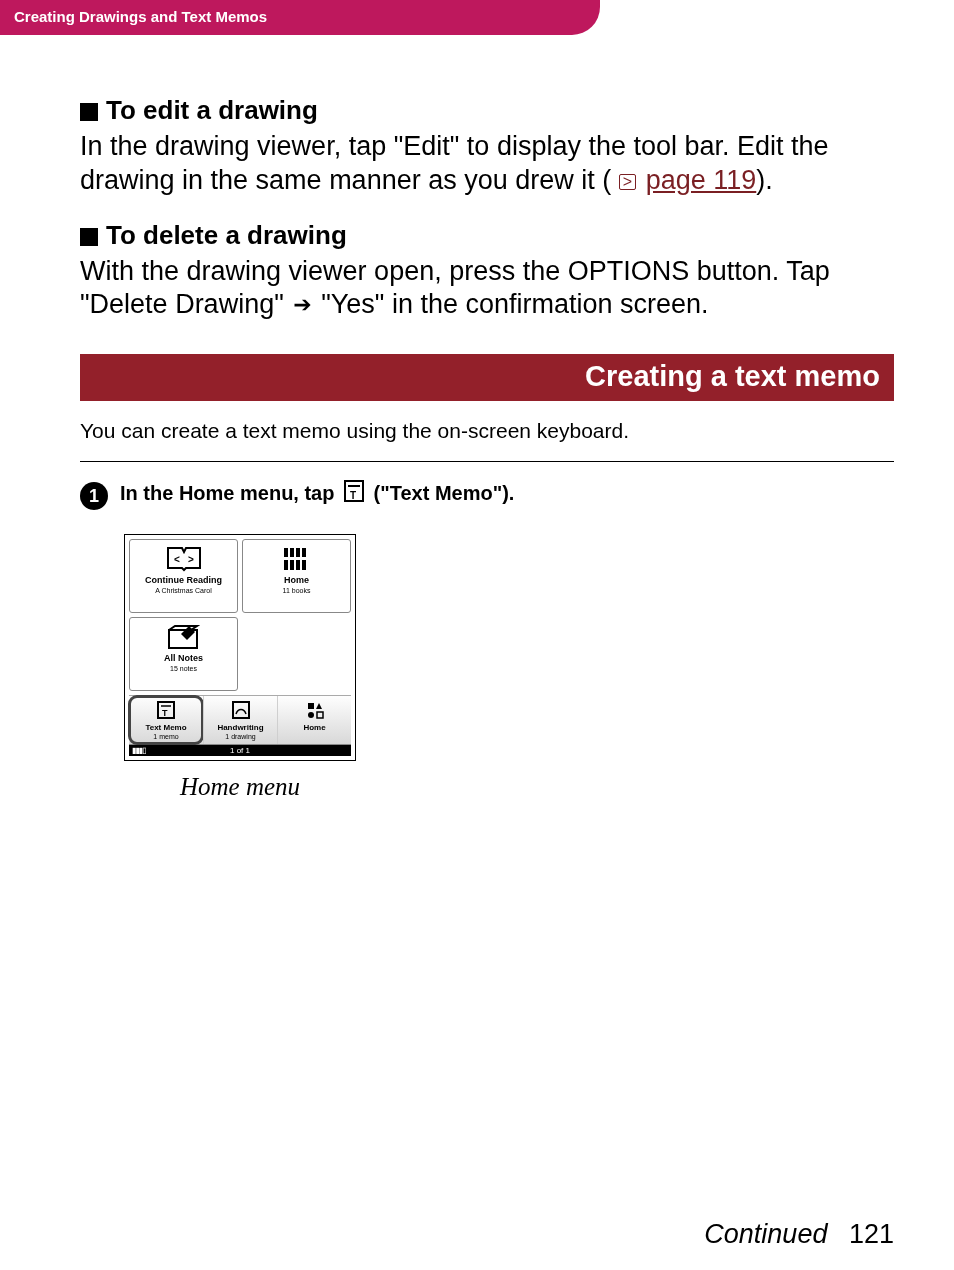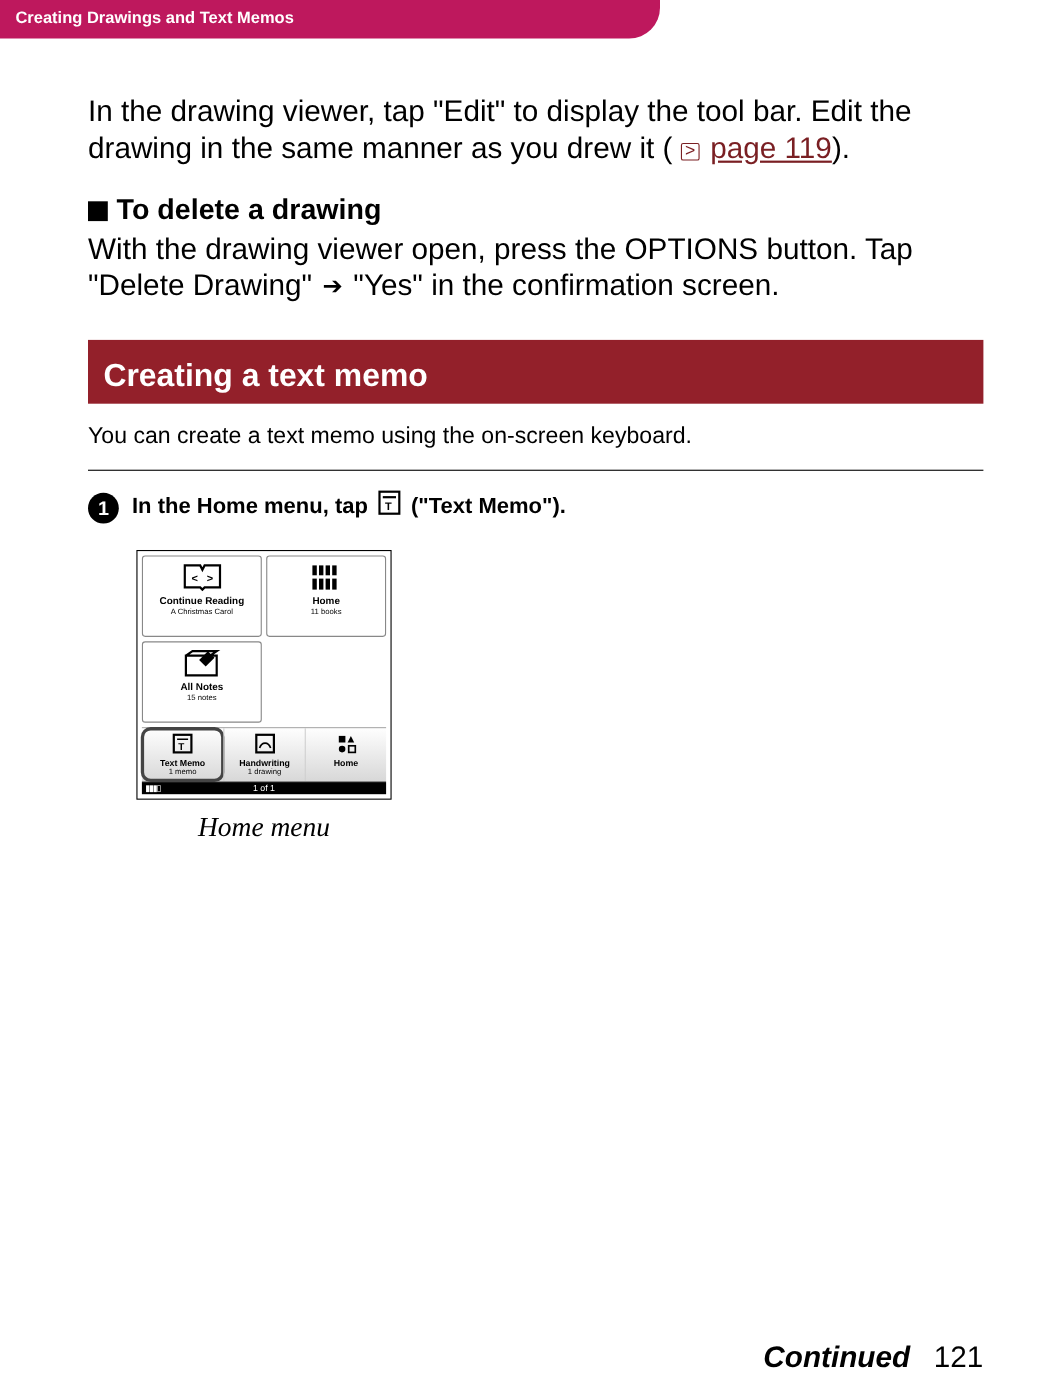--- a/index.html
+++ b/index.html
@@ -67,22 +67,23 @@
     font-size: 22px;
     color: #000;
     vertical-align: 1px;
     margin: 0 2px;
   }
   .section-bar {
     background: #93202a;
     color: #ffffff;
     font-size: 29px;
     font-weight: bold;
-    padding: 17px 14px 8px 14px;
+    padding: 6px 14px 8px 14px;
     margin: 32px 0 18px 0;
+    text-align: right;
   }
   .para2 {
     font-size: 21px;
     margin: 8px 0 18px 0;
   }
   hr.sep {
     border: none;
     border-top: 1px solid #000;
     margin: 4px 0 18px 0;
   }
@@ -222,34 +223,37 @@
 
   .footer {
     position: absolute;
     bottom: 20px;
     right: 60px;
     width: 840px;
     text-align: right;
     font-size: 27px;
   }
   .footer .cont {
-    font-weight: bold;
+    font-weight: normal;
     font-style: italic;
     margin-right: 14px;
   }
 </style>
 </head>
 <body>
 
 <div class="header-bar">
   <span>Creating Drawings and Text Memos</span>
 </div>
 
 <div class="content">
 
+  <div class="sub-heading">
+    <span class="bullet-square"></span><span>To edit a drawing</span>
+  </div>
   <p class="para">
     <span>In the drawing viewer, tap "Edit" to display the tool bar. Edit the drawing in the same manner as you drew it (</span>
     <span class="ref-icon">&gt;</span>
     <span class="link">page 119</span><span>).</span>
   </p>
 
   <div class="sub-heading">
     <span class="bullet-square"></span><span>To delete a drawing</span>
   </div>
   <p class="para">

